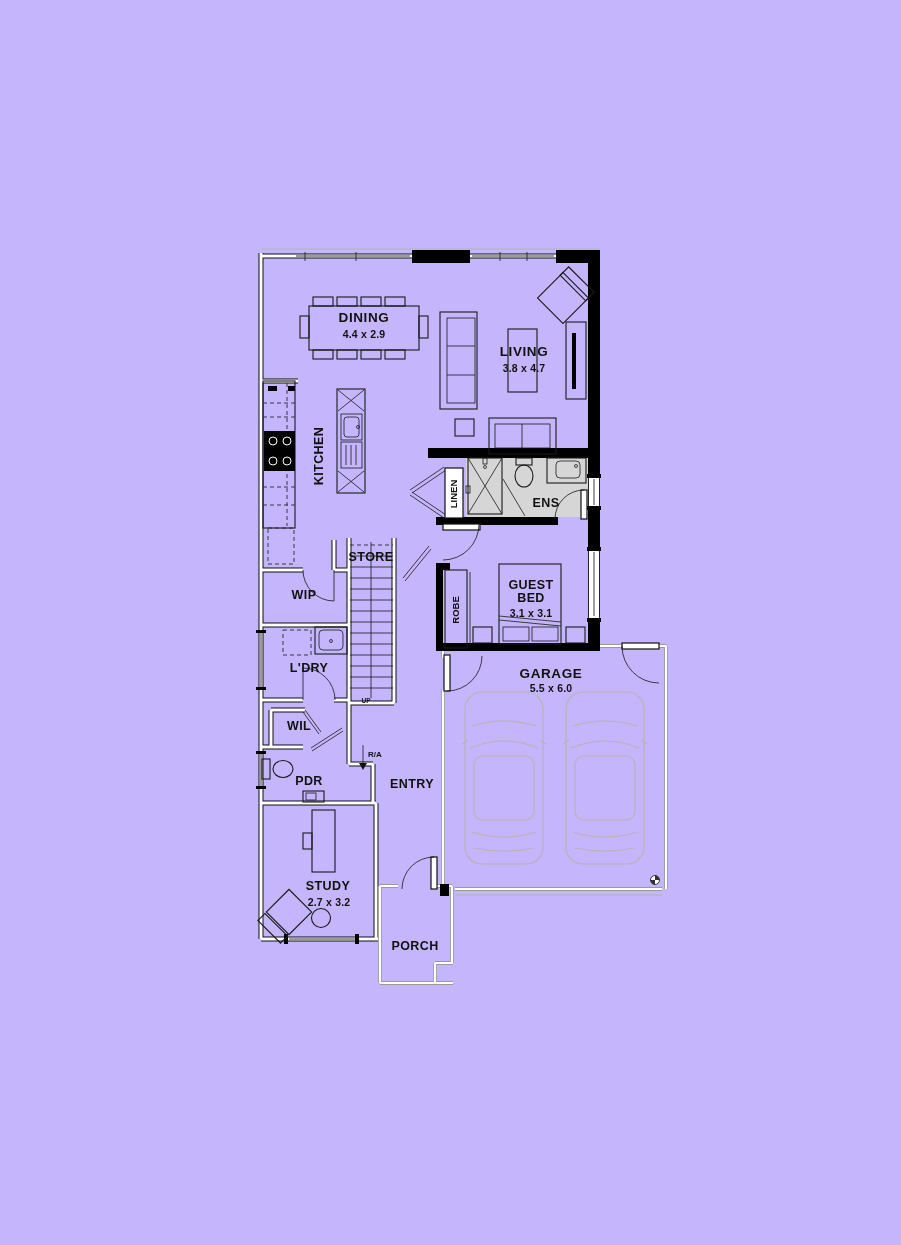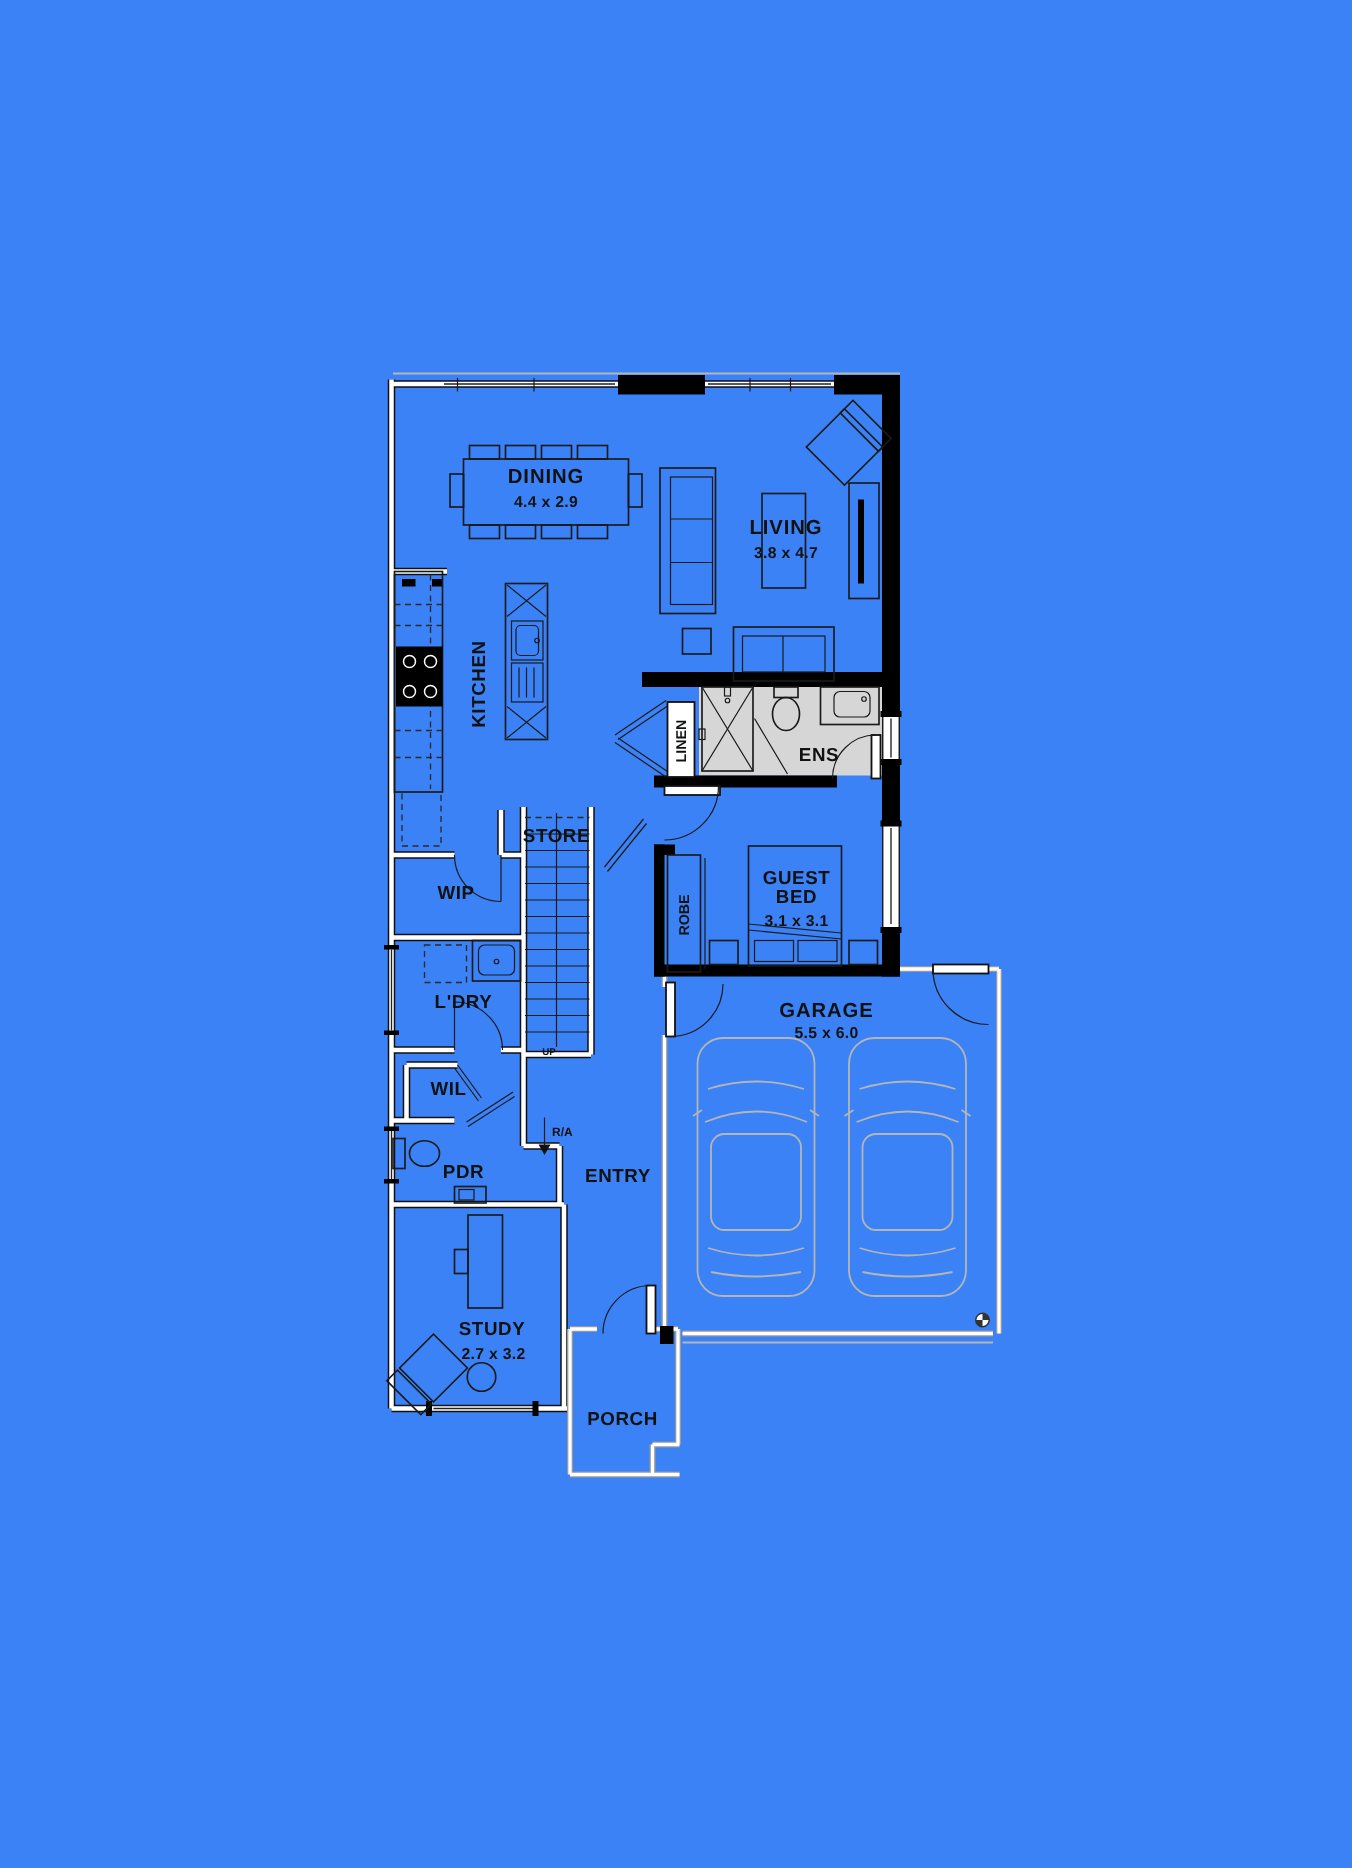--- a/index.html
+++ b/index.html
@@ -1,16 +1,16 @@
 <!DOCTYPE html>
 <html><head>
 <meta charset="utf-8">
 <style>
   html,body{margin:0;padding:0;background:#fff;}
-  .canvas{position:relative;width:901px;height:1245px;background:#3b82f6;overflow:hidden;
+  .canvas{position:relative;width:901px;height:1245px;background:#c4b5fd;overflow:hidden;
           font-family:"Liberation Sans", sans-serif;}
   svg{position:absolute;inset:0;}
   
   .wallA{fill:none;stroke:#111;stroke-width:5;}
   .wallB{fill:none;stroke:#fff;stroke-width:3;}
   .lwallA{fill:none;stroke:#9a9a9a;stroke-width:4;}
   .lwallB{fill:none;stroke:#fff;stroke-width:2.2;}
   .blk{fill:#000;stroke:none;}
   .ln{fill:none;stroke:#1a1a1a;stroke-width:1.1;}
   .ln2{fill:none;stroke:#1a1a1a;stroke-width:0.8;}

